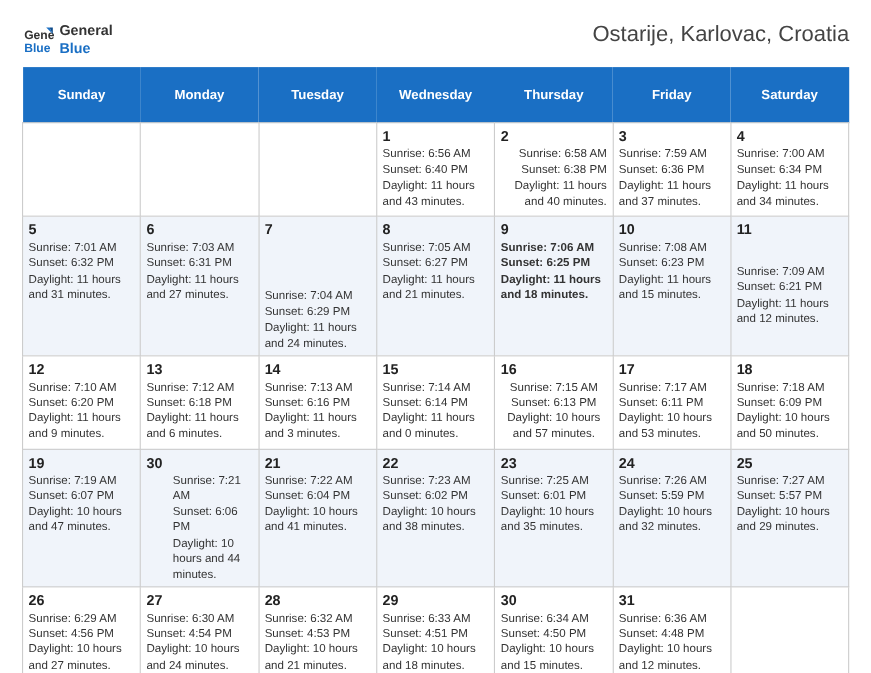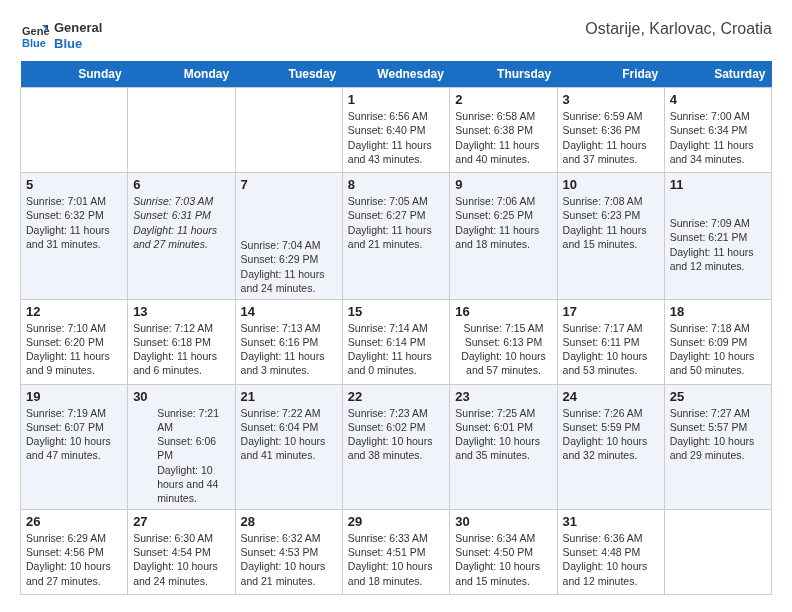--- a/index.html
+++ b/index.html
@@ -27,33 +27,33 @@
     }
     .title-block {
       text-align: right;
     }
     .month-title {
       font-size: 36px;
       font-weight: 300;
       color: #222;
     }
     .location {
-      font-size: 16px;
+      font-size: 20px;
       color: #444;
     }
     table {
       width: 100%;
       border-collapse: collapse;
       font-size: 11px;
     }
     thead tr th {
       background-color: #1a6fc4;
       color: #fff;
-      text-align: right;
-      padding: 6px 6px;
+      text-align: center;
+      padding: 18px 6px;
       font-size: 12px;
       font-weight: bold;
     }
     tbody tr td {
       border: 1px solid #ccc;
       vertical-align: top;
       padding: 4px 5px;
       width: 108px;
       min-height: 80px;
       height: 85px;
@@ -119,65 +119,65 @@
         <td class="empty-cell"></td>
         <td class="empty-cell"></td>
         <td>
           <span class="day-num">1</span>
           <div class="day-info" style="white-space: pre-line;">Sunrise: 6:56 AM
 Sunset: 6:40 PM
 Daylight: 11 hours and 43 minutes.</div>
         </td>
         <td>
           <span class="day-num">2</span>
-          <div class="day-info" style="white-space: pre-line;">Sunrise: 6:58 AM
+          <div class="day-info" style="white-space: pre-line; text-align: right;">Sunrise: 6:58 AM
 Sunset: 6:38 PM
 Daylight: 11 hours and 40 minutes.</div>
         </td>
         <td>
           <span class="day-num">3</span>
-          <div class="day-info" style="white-space: pre-line;">Sunrise: 6:59 AM
+          <div class="day-info" style="white-space: pre-line;">Sunrise: 7:59 AM
 Sunset: 6:36 PM
 Daylight: 11 hours and 37 minutes.</div>
         </td>
         <td>
           <span class="day-num">4</span>
           <div class="day-info" style="white-space: pre-line;">Sunrise: 7:00 AM
 Sunset: 6:34 PM
 Daylight: 11 hours and 34 minutes.</div>
         </td>
       </tr>
       <tr>
         <td>
           <span class="day-num">5</span>
           <div class="day-info" style="white-space: pre-line;">Sunrise: 7:01 AM
 Sunset: 6:32 PM
 Daylight: 11 hours and 31 minutes.</div>
         </td>
         <td>
           <span class="day-num">6</span>
-          <div class="day-info" style="white-space: pre-line; font-style: italic;">Sunrise: 7:03 AM
+          <div class="day-info" style="white-space: pre-line;">Sunrise: 7:03 AM
 Sunset: 6:31 PM
 Daylight: 11 hours and 27 minutes.</div>
         </td>
         <td>
           <span class="day-num">7</span>
           <div class="day-info" style="white-space: pre-line; margin-top: 46px;">Sunrise: 7:04 AM
 Sunset: 6:29 PM
 Daylight: 11 hours and 24 minutes.</div>
         </td>
         <td>
           <span class="day-num">8</span>
           <div class="day-info" style="white-space: pre-line;">Sunrise: 7:05 AM
 Sunset: 6:27 PM
 Daylight: 11 hours and 21 minutes.</div>
         </td>
         <td>
           <span class="day-num">9</span>
-          <div class="day-info" style="white-space: pre-line;">Sunrise: 7:06 AM
+          <div class="day-info" style="white-space: pre-line; font-weight: bold;">Sunrise: 7:06 AM
 Sunset: 6:25 PM
 Daylight: 11 hours and 18 minutes.</div>
         </td>
         <td>
           <span class="day-num">10</span>
           <div class="day-info" style="white-space: pre-line;">Sunrise: 7:08 AM
 Sunset: 6:23 PM
 Daylight: 11 hours and 15 minutes.</div>
         </td>
         <td>

